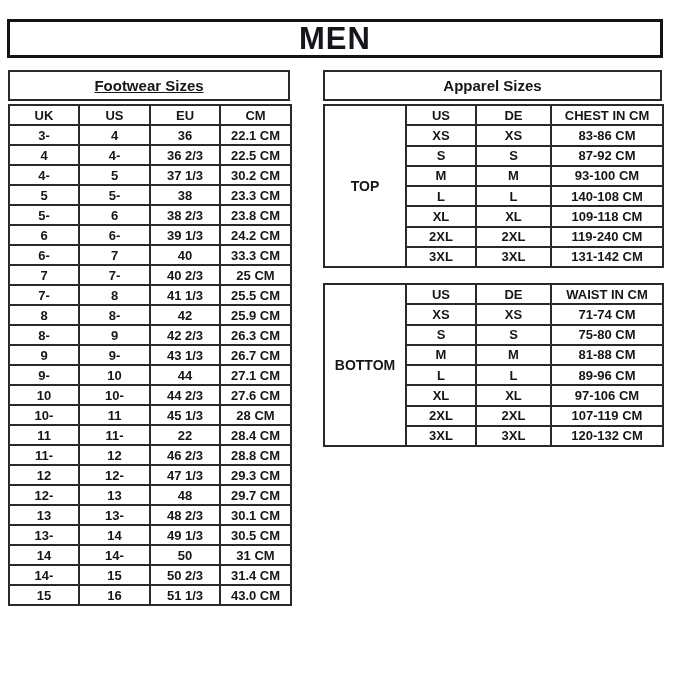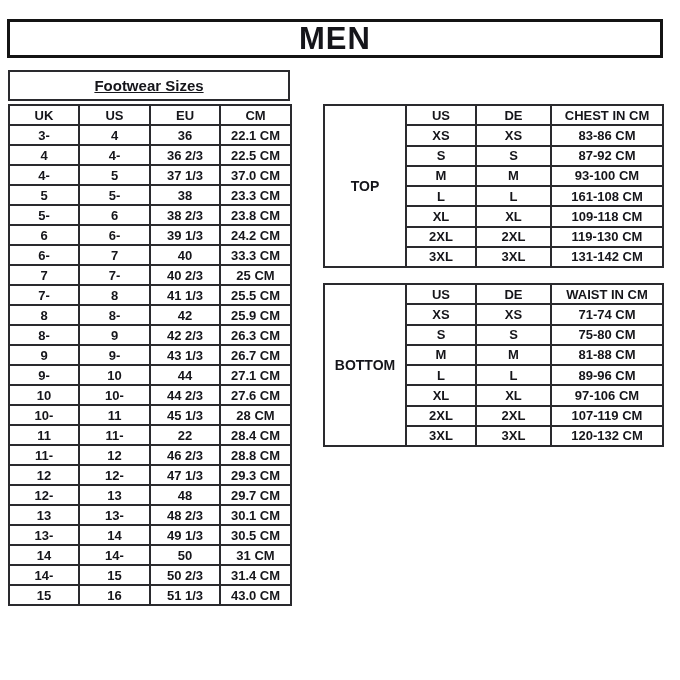--- a/index.html
+++ b/index.html
@@ -91,21 +91,21 @@
         <tr>
         <td>4</td>
         <td>4-</td>
         <td>36 2/3</td>
         <td>22.5 CM</td>
       </tr>
         <tr>
         <td>4-</td>
         <td>5</td>
         <td>37 1/3</td>
-        <td>37.0 CM</td>
+        <td>30.2 CM</td>
       </tr>
         <tr>
         <td>5</td>
         <td>5-</td>
         <td>38</td>
         <td>23.3 CM</td>
       </tr>
         <tr>
         <td>5-</td>
         <td>6</td>
@@ -222,20 +222,23 @@
       </tr>
         <tr>
         <td>15</td>
         <td>16</td>
         <td>51 1/3</td>
         <td>43.0 CM</td>
       </tr>
     </tbody>
   </table>
 
+  <div class="section-title-box apparel-title-box">
+    <span>Apparel Sizes</span>
+  </div>
 
   <table class="apparel-table apparel-table-top">
     <colgroup>
       <col style="width:82px">
         <col style="width:70px">
         <col style="width:75px">
         <col style="width:112px">
     </colgroup>
     <tbody>
       <tr>
@@ -255,31 +258,31 @@
         <td>87-92 CM</td>
       </tr>
         <tr>
         <td>M</td>
         <td>M</td>
         <td>93-100 CM</td>
       </tr>
         <tr>
         <td>L</td>
         <td>L</td>
-        <td>161-108 CM</td>
+        <td>140-108 CM</td>
       </tr>
         <tr>
         <td>XL</td>
         <td>XL</td>
         <td>109-118 CM</td>
       </tr>
         <tr>
         <td>2XL</td>
         <td>2XL</td>
-        <td>119-130 CM</td>
+        <td>119-240 CM</td>
       </tr>
         <tr>
         <td>3XL</td>
         <td>3XL</td>
         <td>131-142 CM</td>
       </tr>
     </tbody>
   </table>
 
   <table class="apparel-table apparel-table-bottom">

